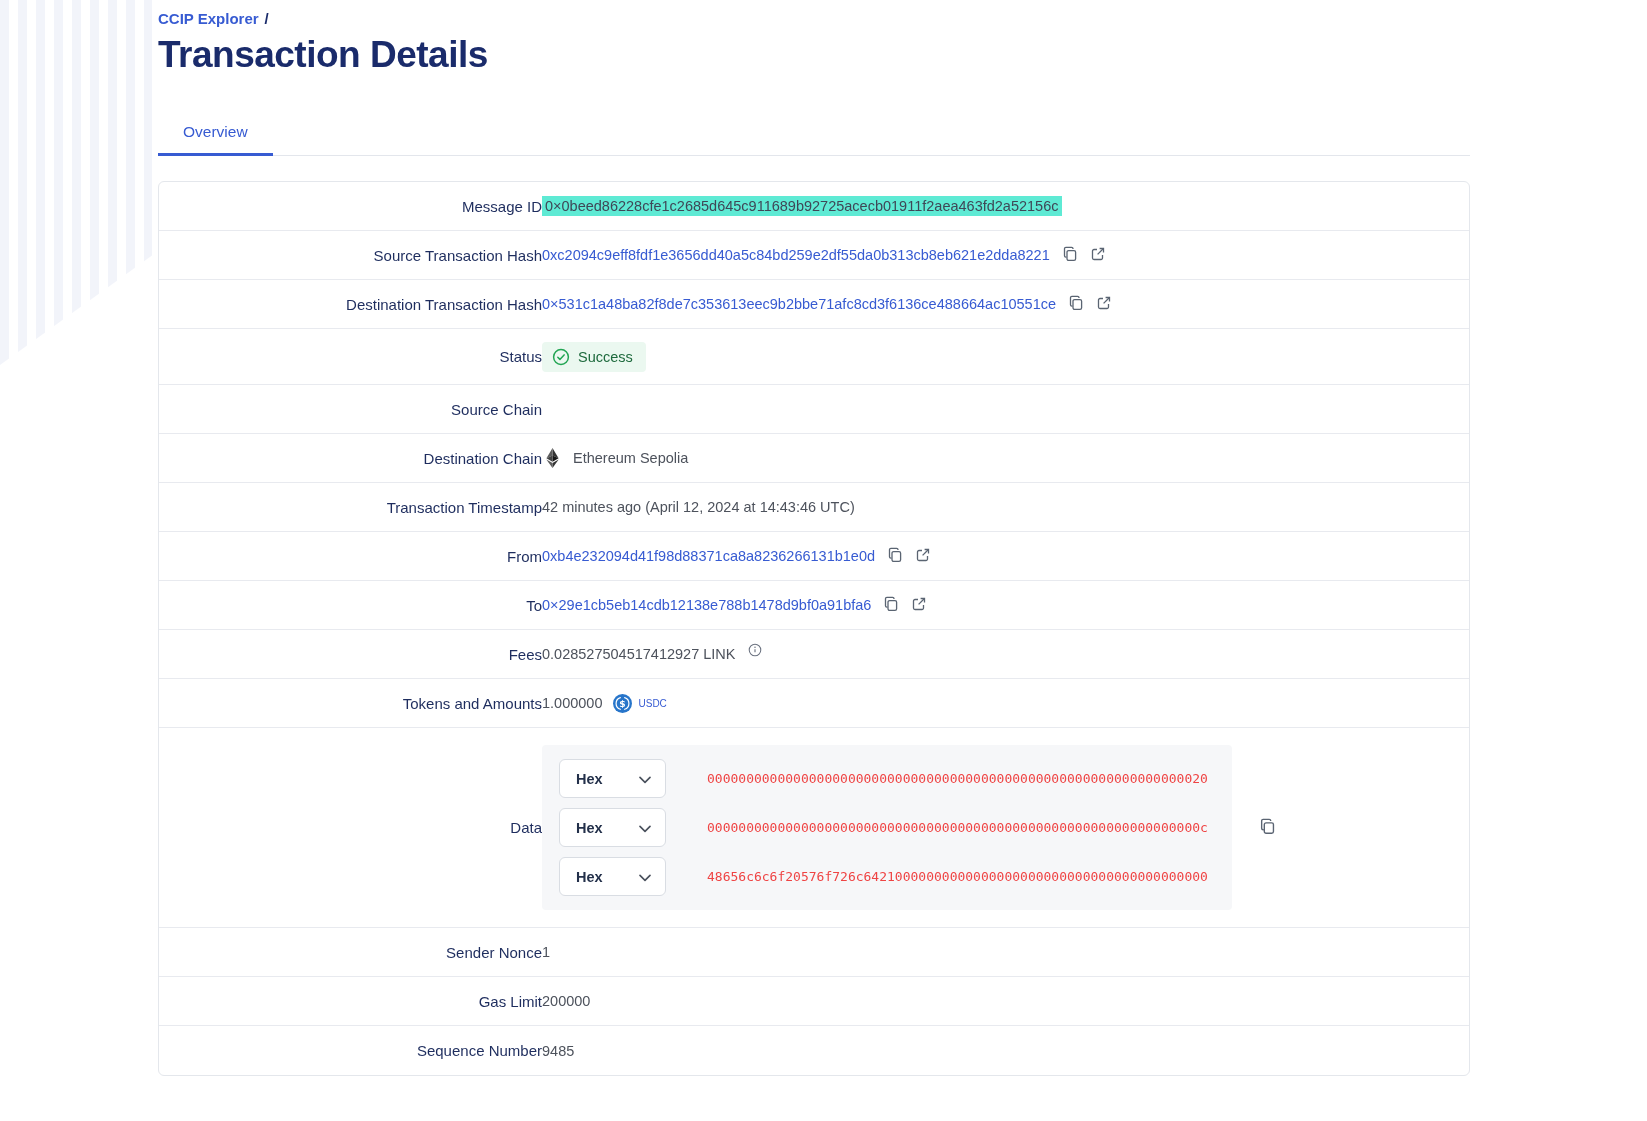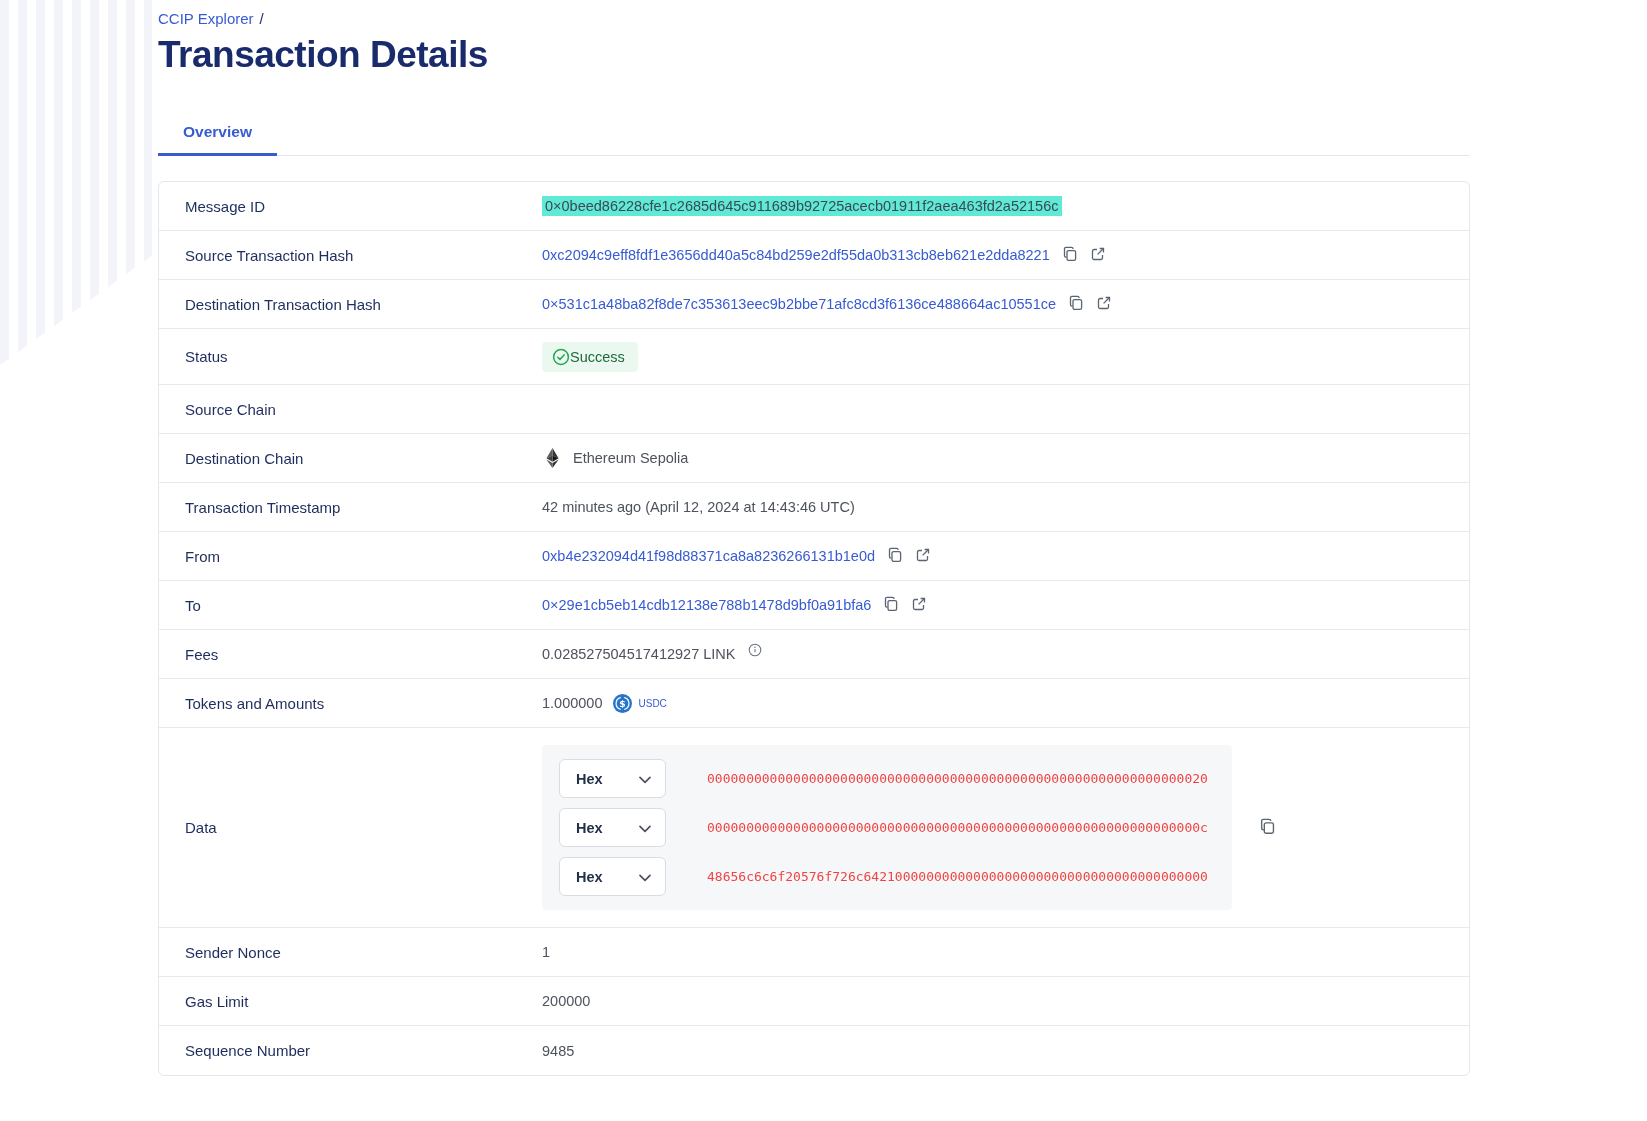--- a/index.html
+++ b/index.html
@@ -3,44 +3,44 @@
 <meta charset="utf-8">
 <style>
   * { margin:0; padding:0; box-sizing:border-box; }
   html,body { width:1647px; height:1121px; background:#ffffff; overflow:hidden;
     font-family:"Liberation Sans", sans-serif; -webkit-font-smoothing:antialiased; }
   .bg-deco { position:absolute; left:0; top:0; width:152px; height:365px;
     background:repeating-linear-gradient(90deg,#f2f4fa 0 9px,#ffffff 9px 18px);
     clip-path:polygon(0 0,100% 0,100% 70%,0 100%); }
   .page { position:absolute; left:158px; top:8px; width:1312px; }
 
-  .breadcrumb { font-size:15px; font-weight:400; margin-top:2px; }
+  .breadcrumb { font-size:15px; font-weight:700; margin-top:2px; }
   .breadcrumb a { color:#375bd2; text-decoration:none; cursor:pointer; }
   .breadcrumb .sep { color:#1a2b6b; margin-left:6px; }
   h1.page-title { margin-top:7px; font-size:37px; font-weight:700; color:#1a2b6b; letter-spacing:-0.5px; }
 
   .tabs { margin-top:47px; border-bottom:1px solid #e3e6ec; display:flex; }
-  .tab { padding:0 25px 14px 25px; font-size:15.5px; font-weight:700; color:#375bd2;
+  .tab { padding:0 25px 14px 25px; font-size:15.5px; font-weight:400; color:#375bd2;
     position:relative; cursor:pointer; }
   .tab.active::after { content:""; position:absolute; left:0; right:0; bottom:-1px; height:3px; background:#375bd2; }
 
   .card { margin-top:25px; border:1px solid #e4e7ec; border-radius:6px; background:#fff; }
   .row { display:grid; grid-template-columns:357px 1fr; align-items:center;
     min-height:49px; border-bottom:1px solid #e8eaef; padding-left:26px; }
   .row:last-child { border-bottom:none; }
   .row-status { min-height:56px; }
   .row-data { align-items:center; padding-top:17px; padding-bottom:17px; }
-  .lbl { font-size:15px; color:#1e2d5e; }
+  .lbl { font-size:15px; color:#1e2d5e;text-align:right; }
   .val { font-size:14.5px; color:#4d525c; display:flex; align-items:center; gap:9px; }
   .hash-link { color:#375bd2; text-decoration:none; cursor:pointer; }
   .hl { background:#5eead4; color:#3f4757; padding:2px 3px; }
 
   .iconbtn { background:none; border:none; cursor:pointer; display:inline-flex; align-items:center; padding:0; margin-left:3px; }
 
-  .badge { display:inline-flex; align-items:center; background:#ebf8f0;
+  .badge { display:inline-flex; align-items:center; gap:8px; background:#ebf8f0;
     border-radius:4px; padding:6px 13px 6px 10px; font-size:14.5px; color:#1e6a3d; font-weight:400; }
 
   .chain { display:flex; align-items:center; gap:10px; font-size:14.5px; color:#4d525c; }
 
   .usdc-link { color:#375bd2; text-decoration:none; font-size:10px; cursor:pointer; }
 
   .data-wrap { display:flex; align-items:center; gap:24px; }
   .data-panel { width:690px; background:#f6f7f9; border-radius:4px; padding:14px 17px; }
   .data-line { display:flex; align-items:center; gap:41px; margin-bottom:10px;text-align:right; }
   .data-line:last-child { margin-bottom:0; }

